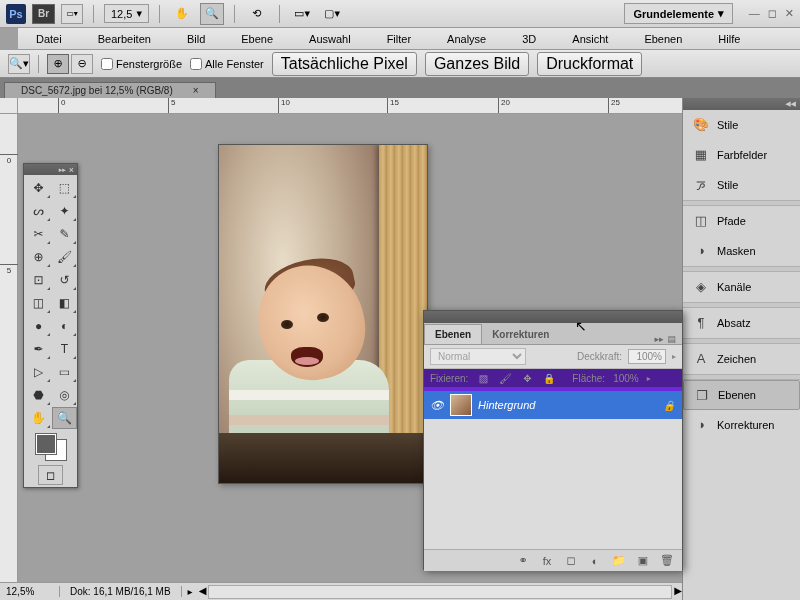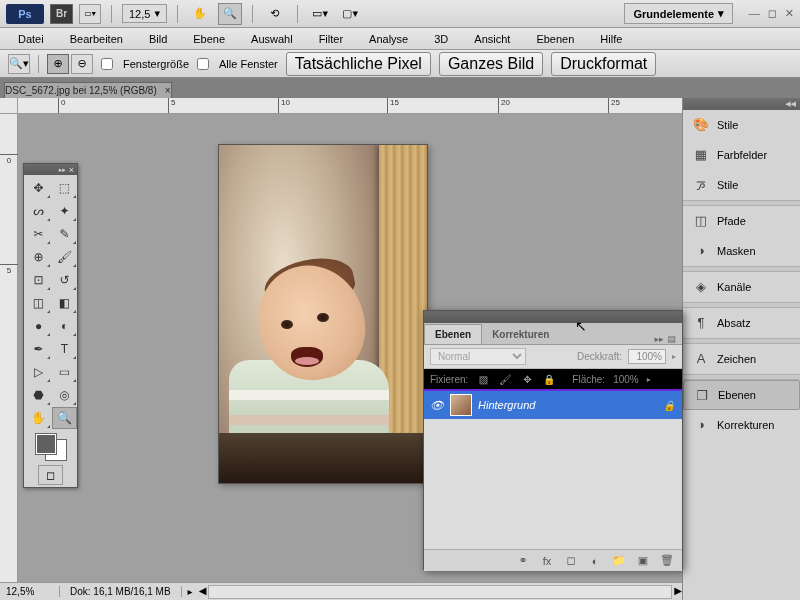--- a/index.html
+++ b/index.html
@@ -1,48 +1,48 @@
 <!DOCTYPE html>
 <html><head>
 <meta charset="utf-8">
 <style>
 * { margin: 0; padding: 0; box-sizing: border-box; font-family: "Segoe UI", Tahoma, sans-serif; }
 body { background: #a0a0a0; width: 800px; height: 600px; overflow: hidden; position: relative; font-size: 11px; }
 
 
 .titlebar { height: 28px; background: linear-gradient(#e8e8e8, #d4d4d4); border-bottom: 1px solid #999; display: flex; align-items: center; padding: 0 6px; gap: 6px; }
-.ps-icon { width: 38px; height: 20px; background: #1a2e5c; color: #8ab4f8; font-weight: bold; font-size: 11px; display: flex; align-items: center; justify-content: center; border-radius: 2px; }
+.ps-icon { width: 20px; height: 20px; background: #1a2e5c; color: #8ab4f8; font-weight: bold; font-size: 11px; display: flex; align-items: center; justify-content: center; border-radius: 2px; }
 .br-icon { width: 23px; height: 20px; background: #3a3a3a; color: #ccc; font-weight: bold; font-size: 10px; display: flex; align-items: center; justify-content: center; border: 1px solid #666; }
 .titlebar .dd { width: 22px; height: 20px; background: #ddd; border: 1px solid #999; display: flex; align-items: center; justify-content: center; font-size: 8px; }
 .titlebar .zoom-dd { background: #ddd; border: 1px solid #999; padding: 2px 6px; display: flex; align-items: center; gap: 4px; }
 .titlebar .iconbtn { width: 24px; height: 22px; display: flex; align-items: center; justify-content: center; border: 1px solid transparent; }
 .titlebar .iconbtn.active { background: #c8c8c8; border: 1px solid #888; }
 .titlebar .sep { width: 1px; height: 18px; background: #999; margin: 0 4px; }
 .titlebar .spacer { flex: 1; }
 .workspace-dd { background: #ddd; border: 1px solid #999; padding: 3px 8px; display: flex; align-items: center; gap: 4px; font-weight: bold; }
 .win-controls { display: flex; gap: 8px; margin-left: 10px; color: #666; }
 .win-controls span { cursor: pointer; }
 
 
-.menubar { height: 22px; background: linear-gradient(#e8e8e8, #d8d8d8); border-bottom: 1px solid #999; display: flex; align-items: center; padding: 0 8px; gap: 6px; }
+.menubar { height: 22px; background: linear-gradient(#e8e8e8, #d8d8d8); border-bottom: 1px solid #999; display: flex; align-items: center; padding: 0 8px; gap: 16px; margin-left: 18px; }
 .menubar span { padding: 3px 10px; cursor: pointer; }
 
 
 .optionsbar { height: 28px; background: linear-gradient(#e8e8e8, #d4d4d4); border-bottom: 1px solid #888; display: flex; align-items: center; padding: 0 8px; gap: 8px; }
 .optionsbar .tool-ind { width: 22px; height: 20px; background: #ddd; border: 1px solid #999; display: flex; align-items: center; justify-content: center; }
 .optionsbar .zbtns { display: flex; gap: 2px; }
 .optionsbar .zbtns .zb { width: 22px; height: 20px; background: #ddd; border: 1px solid #999; display: flex; align-items: center; justify-content: center; }
 .optionsbar .zbtns .zb.active { background: #bbb; border-color: #666; }
-.optionsbar label { display: flex; align-items: center; gap: 10px; font-size: 11px; }
+.optionsbar label { display: flex; align-items: center; gap: 3px; font-size: 11px; }
 .optionsbar input[type=checkbox] { width: 12px; height: 12px; }
 .optionsbar button { background: linear-gradient(#f4f4f4, #dcdcdc); border: 1px solid #888; border-radius: 3px; padding: 2px 8px; font-size: 16px; cursor: pointer; }
 
 
 .doctab-strip { height: 20px; background: #808080; display: flex; align-items: flex-end; padding: 0 4px; }
-.doctab { background: #a8a8a8; border: 1px solid #666; border-bottom: none; padding: 2px 0; font-size: 10px; color: #222; display: flex; align-items: center; gap: 8px; }
+.doctab { background: #a8a8a8; border: 1px solid #666; border-bottom: none; padding: 2px 16px; font-size: 10px; color: #222; display: flex; align-items: center; gap: 20px; }
 .doctab .x { font-size: 10px; cursor: pointer; }
 
 
 .hruler { position: absolute; top: 98px; left: 18px; right: 118px; height: 16px; background: #e8e8e8; border-bottom: 1px solid #999; font-size: 8px; color: #333; overflow: hidden; }
 .hruler .tick { position: absolute; top: 0; border-left: 1px solid #666; height: 16px; padding-left: 2px; }
 .vruler { position: absolute; top: 114px; left: 0; width: 18px; bottom: 18px; background: #e8e8e8; border-right: 1px solid #999; font-size: 8px; color: #333; }
 .vruler .tick { position: absolute; left: 0; border-top: 1px solid #666; width: 18px; padding-top: 1px; text-align: center; }
 .rulercorner { position: absolute; top: 98px; left: 0; width: 18px; height: 16px; background: #e8e8e8; border-right: 1px solid #999; border-bottom: 1px solid #999; }
 
 
@@ -92,21 +92,21 @@
 .lp-titlebar { height: 12px; background: linear-gradient(#6a6a6a, #585858); }
 .lp-tabs { height: 22px; background: #c4c4c4; display: flex; align-items: flex-end; border-bottom: 1px solid #999; }
 .lp-tab { padding: 4px 10px; font-size: 10px; font-weight: bold; color: #555; cursor: pointer; }
 .lp-tab.active { background: #d4d4d4; border: 1px solid #999; border-bottom: none; color: #222; }
 .lp-tabs .spacer { flex: 1; }
 .lp-tabs .menu { padding: 0 6px; color: #666; font-size: 9px; display: flex; gap: 4px; align-items: center; }
 .lp-row { height: 24px; display: flex; align-items: center; padding: 0 6px; gap: 6px; font-size: 10px; color: #888; border-bottom: 1px solid #bbb; background: #dcdcdc; }
 .lp-row select, .lp-row .opbox { background: #eee; border: 1px solid #aaa; font-size: 10px; padding: 1px 3px; color: #888; }
 .lp-row .opbox { width: 38px; text-align: right; }
 .lp-row .spacer { flex: 1; }
-.lp-lock-row { height: 22px; display: flex; align-items: center; padding: 0 6px; gap: 8px; font-size: 10px; color: #888; border-bottom: 2px solid #6d28d9; background: #000000; }
+.lp-lock-row { height: 22px; display: flex; align-items: center; padding: 0 6px; gap: 8px; font-size: 10px; color: #888; border-bottom: 4px solid #6d28d9; background: #4c1d95; }
 .lp-lock-row .lockicon { width: 14px; height: 14px; display: flex; align-items: center; justify-content: center; color: #999; }
 .layer-item { height: 28px; background: #3875d7; color: #fff; display: flex; align-items: center; padding: 0 6px; gap: 6px; font-size: 11px; font-style: italic; }
 .layer-item .eye { width: 14px; color: #fff; }
 .layer-item .thumb { width: 22px; height: 22px; background: linear-gradient(135deg, #d4b896, #8a5a3c); border: 1px solid #fff; }
 .layer-item .spacer { flex: 1; }
 .layer-item .lock { color: #fff; font-size: 10px; }
 .lp-body { flex: 1; background: #dcdcdc; height: 130px; }
 .lp-footer { height: 22px; background: #d4d4d4; border-top: 1px solid #aaa; display: flex; align-items: center; justify-content: flex-end; gap: 6px; padding: 0 6px; }
 .lp-footer .fbtn { width: 18px; height: 16px; display: flex; align-items: center; justify-content: center; font-size: 11px; color: #555; cursor: pointer; }
 .cursor { position: absolute; top: 318px; left: 575px; font-size: 14px; color: #000; pointer-events: none; z-index: 100; }

